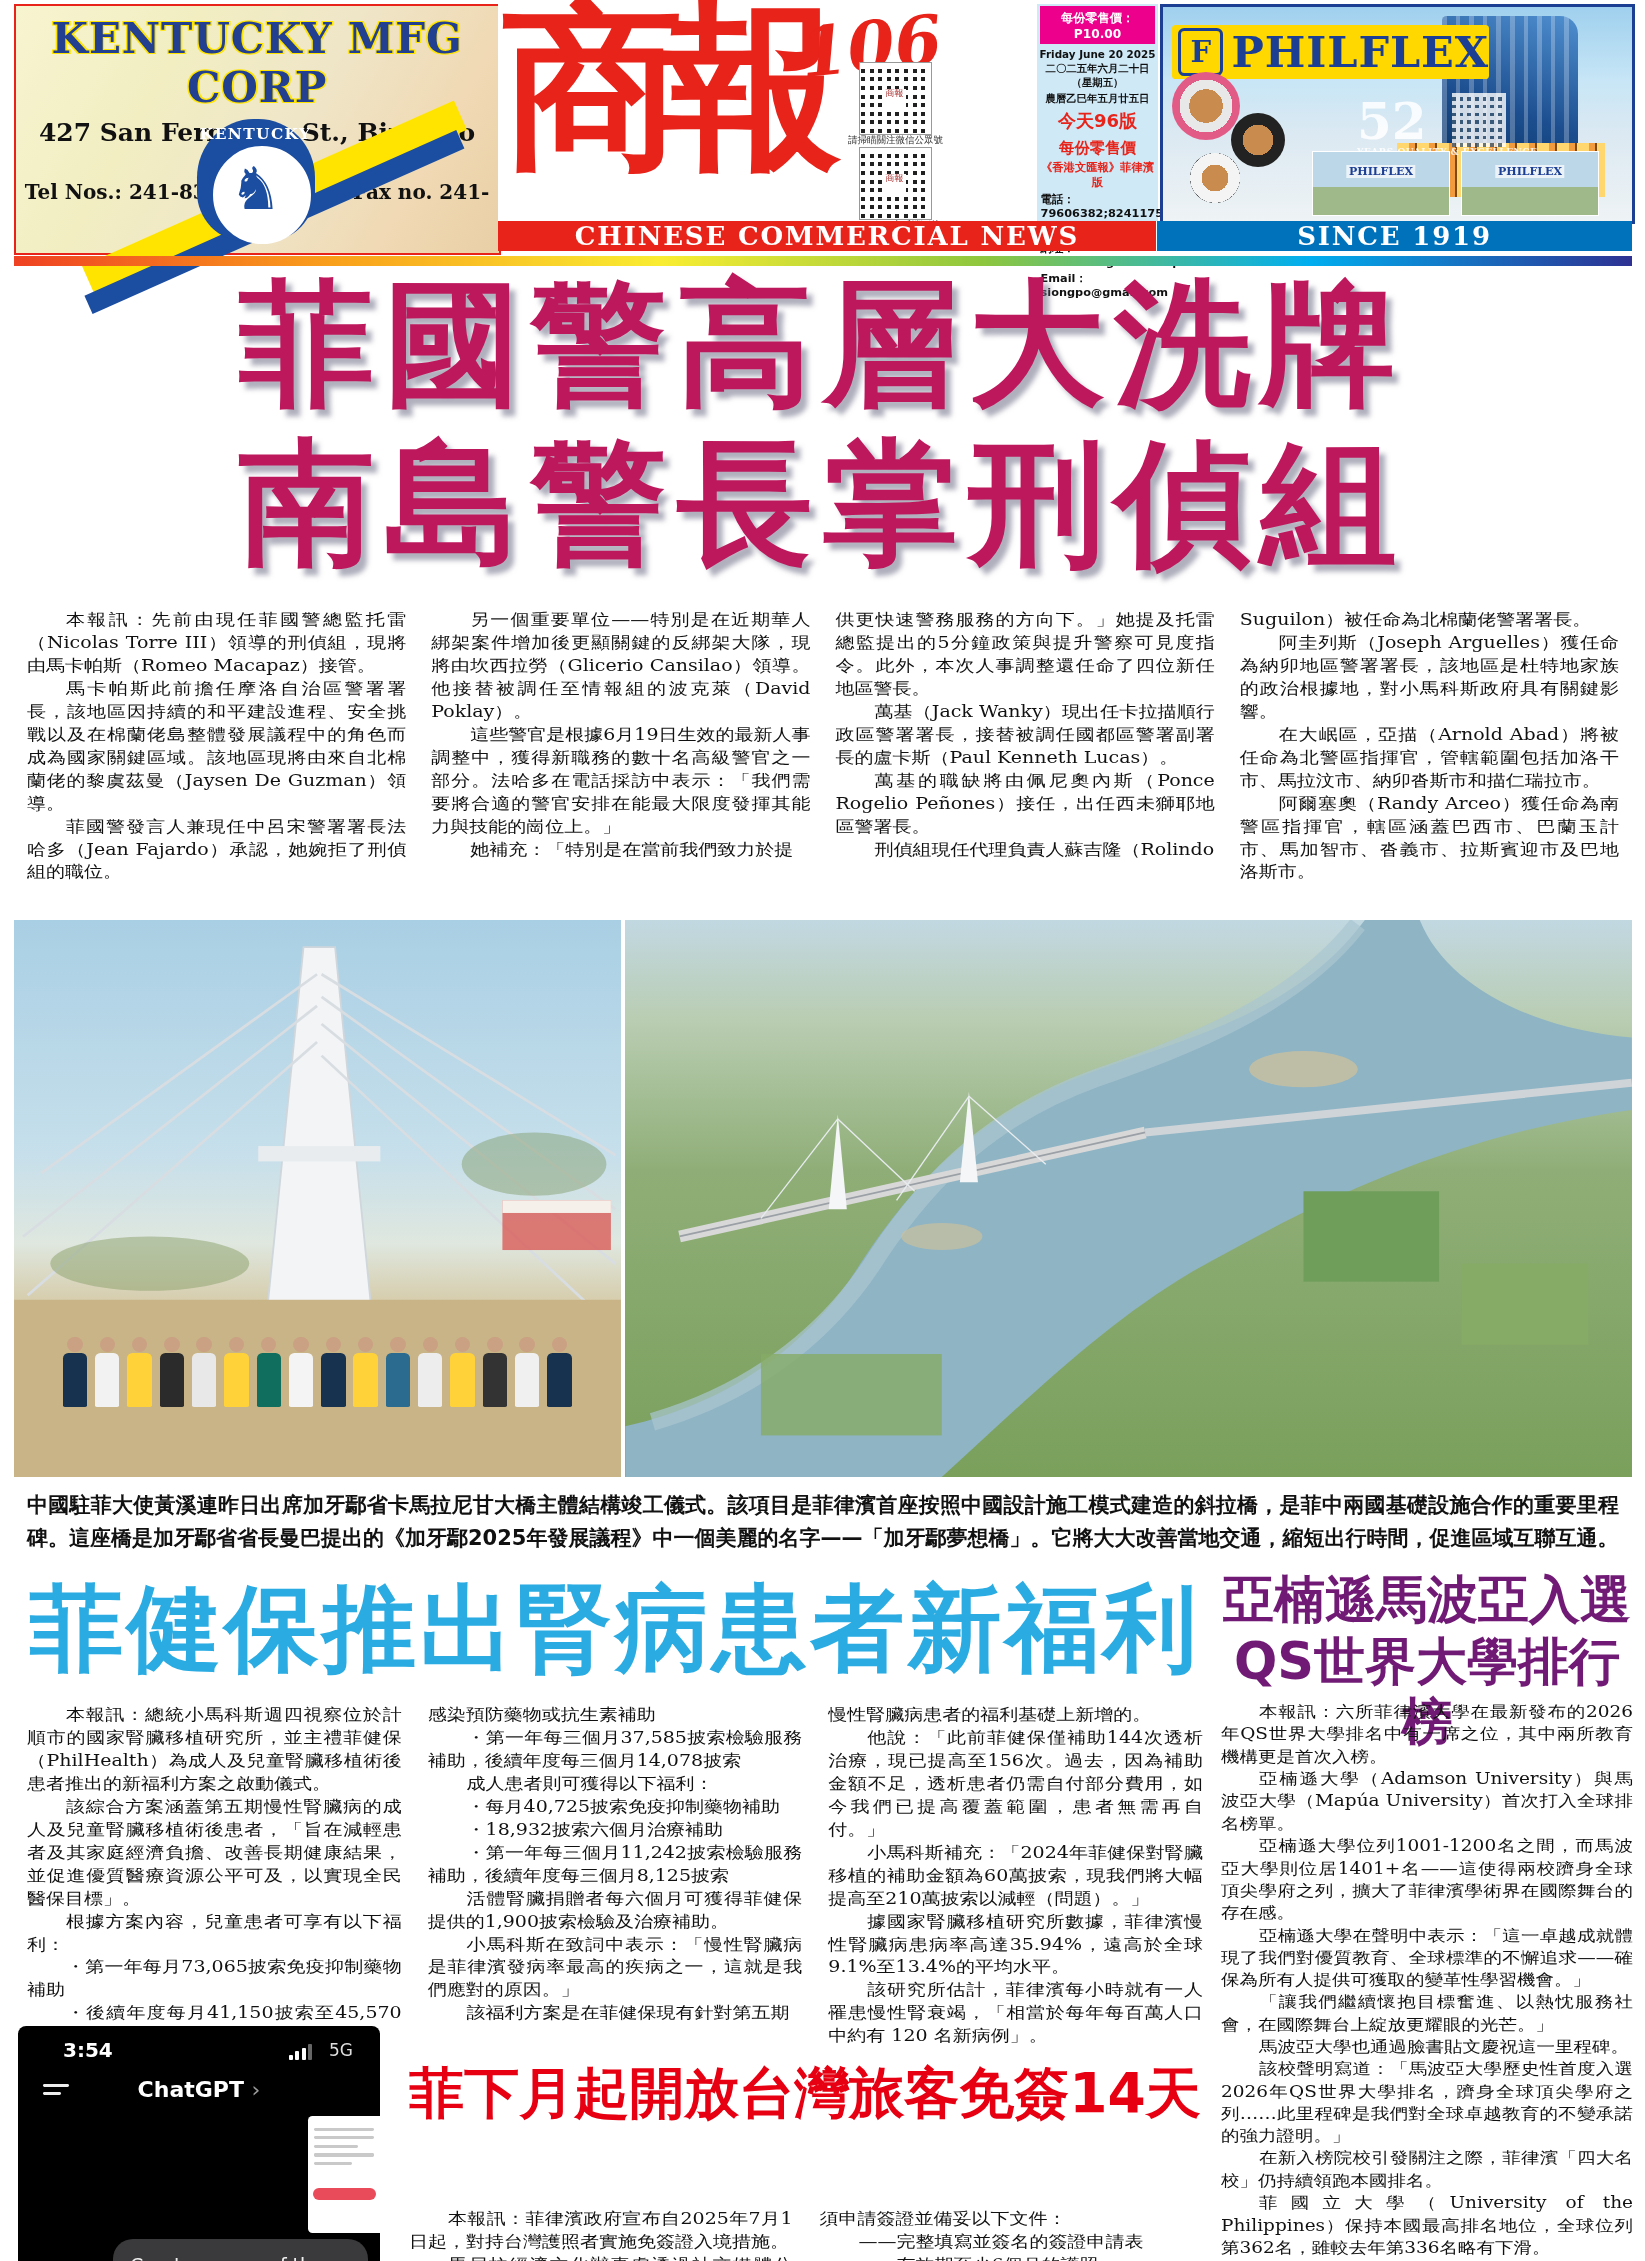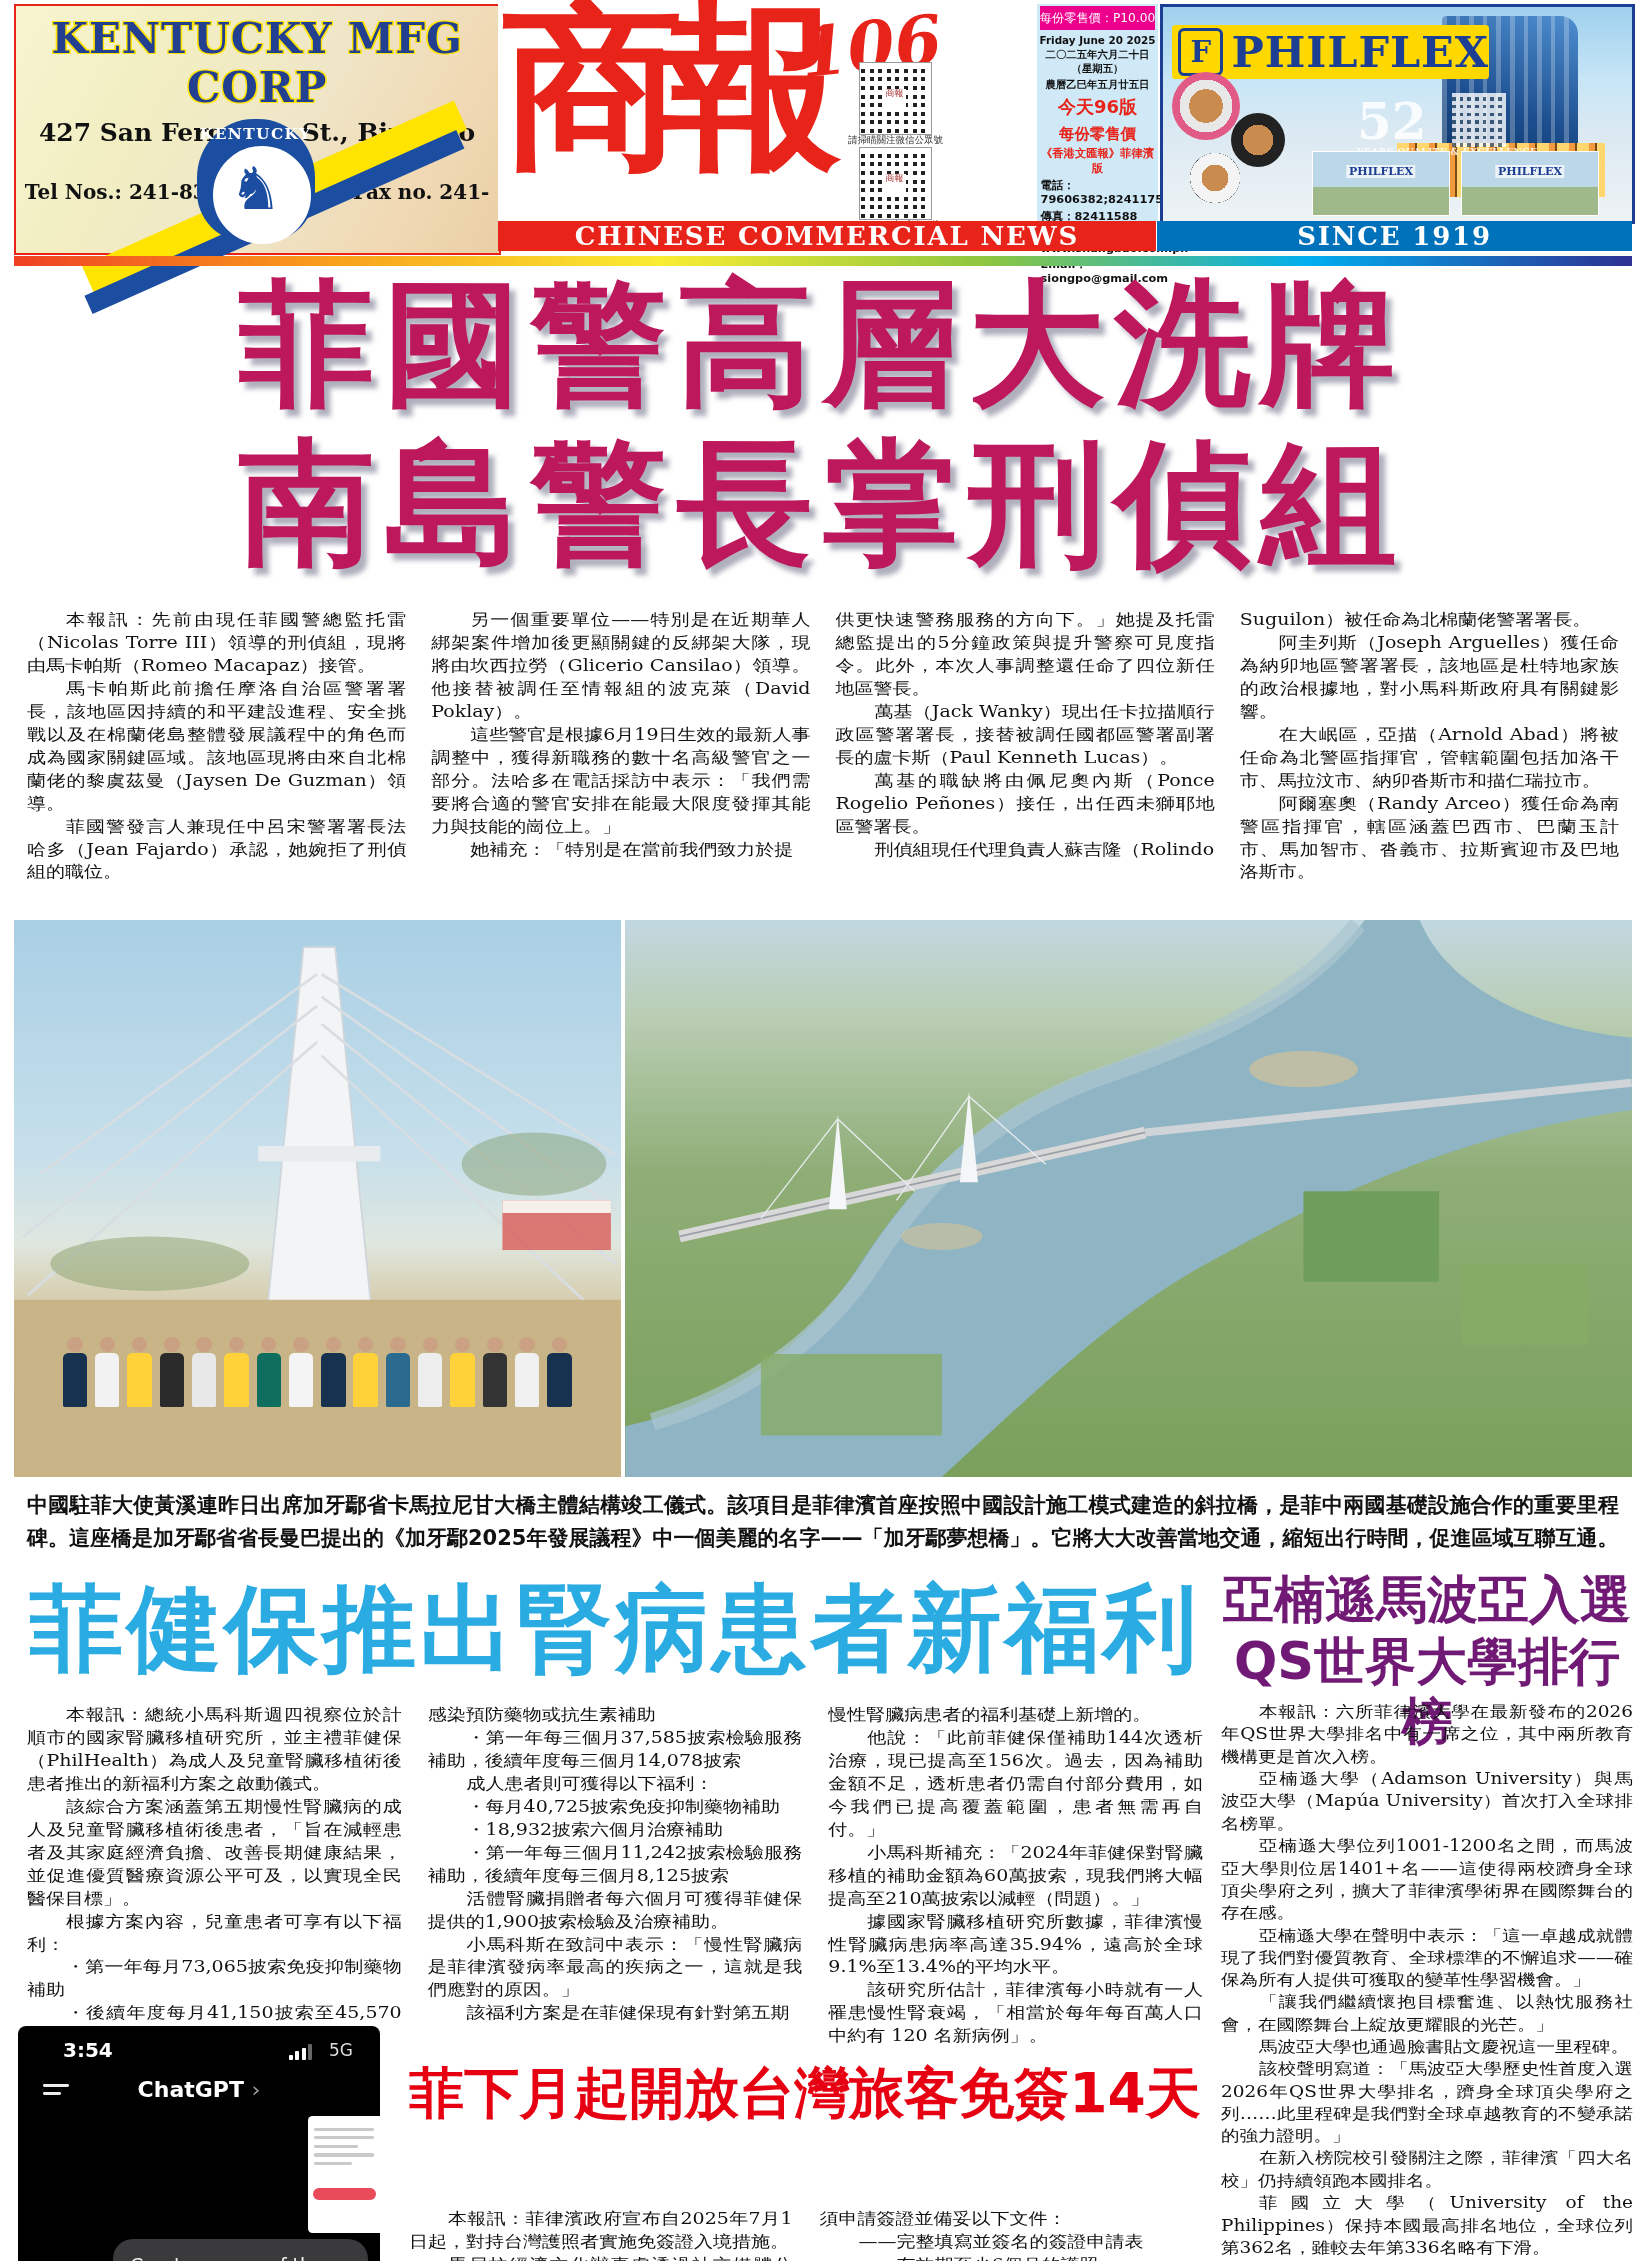--- a/index.html
+++ b/index.html
@@ -25,21 +25,21 @@
   .k-word{left:27px;top:6.3px;width:118px;text-align:center;color:#fff;font-size:15.4px;font-weight:bold;letter-spacing:1.4px;}
   .masthead{left:498px;top:3.6px;width:538px;height:217px;background:#fff;}
   .mh-chars{left:4.5px;top:-27px;width:344px;font-size:181px;font-weight:900;color:#e8231a;letter-spacing:-22px;line-height:1.2;}
   .mh-106{left:302px;top:2.7px;font-size:68px;font-weight:900;font-style:italic;color:#e8231a;transform:rotate(-6deg);}
   .qrbox{left:362px;width:69px;height:69px;background:
       repeating-linear-gradient(0deg,#111 0 4.1px,#fff 4.1px 8.6px),
       repeating-linear-gradient(90deg,#111 0 4.1px,#fff 4.1px 8.6px);background-blend-mode:screen;border:1.8px solid #fff;outline:0.9px solid #999;}
   .qrlabel{position:absolute;left:22.6px;top:25px;width:22px;height:18px;background:#fff;color:#a33;font-size:9px;text-align:center;line-height:9px;}
   .qrcap{left:348px;width:99px;text-align:center;font-size:9.5px;color:#333;}
   .info-panel{left:1037px;top:3.6px;width:121px;height:217px;background:#cfe9f7;}
-  .price{margin:2.7px 2.7px 0 2.7px;background:#ec008c;color:#fff;font-size:12.2px;font-weight:normal;text-align:center;padding:3.6px 0;}
+  .price{margin:2.7px 2.7px 0 2.7px;background:#ec008c;color:#fff;font-size:12.2px;font-weight:bold;text-align:center;padding:3.6px 0;}
   .inf-line{width:100%;text-align:center;font-weight:bold;}
   .inf-en{font-size:10.4px;margin-top:3.6px;}
   .inf-cn{font-size:10.4px;margin-top:1.8px;}
   .inf-red{color:#e8231a;}
   .inf-pages{font-size:18px;margin-top:3.6px;}
   .inf-ins1{font-size:15.4px;margin-top:4.5px;}
   .inf-ins2{font-size:11.3px;margin-top:0.9px;}
   .inf-contact{font-size:11.3px;text-align:left;margin:2.7px 0 0 3.6px;font-weight:bold;font-family:"DejaVu Sans","Liberation Sans",sans-serif;}
   .banner-left{left:498px;top:221px;width:658px;height:30px;background:#e8231a;color:#fff;
      font-size:26px;font-weight:900;text-align:center;line-height:30px;letter-spacing:1.8px;}

